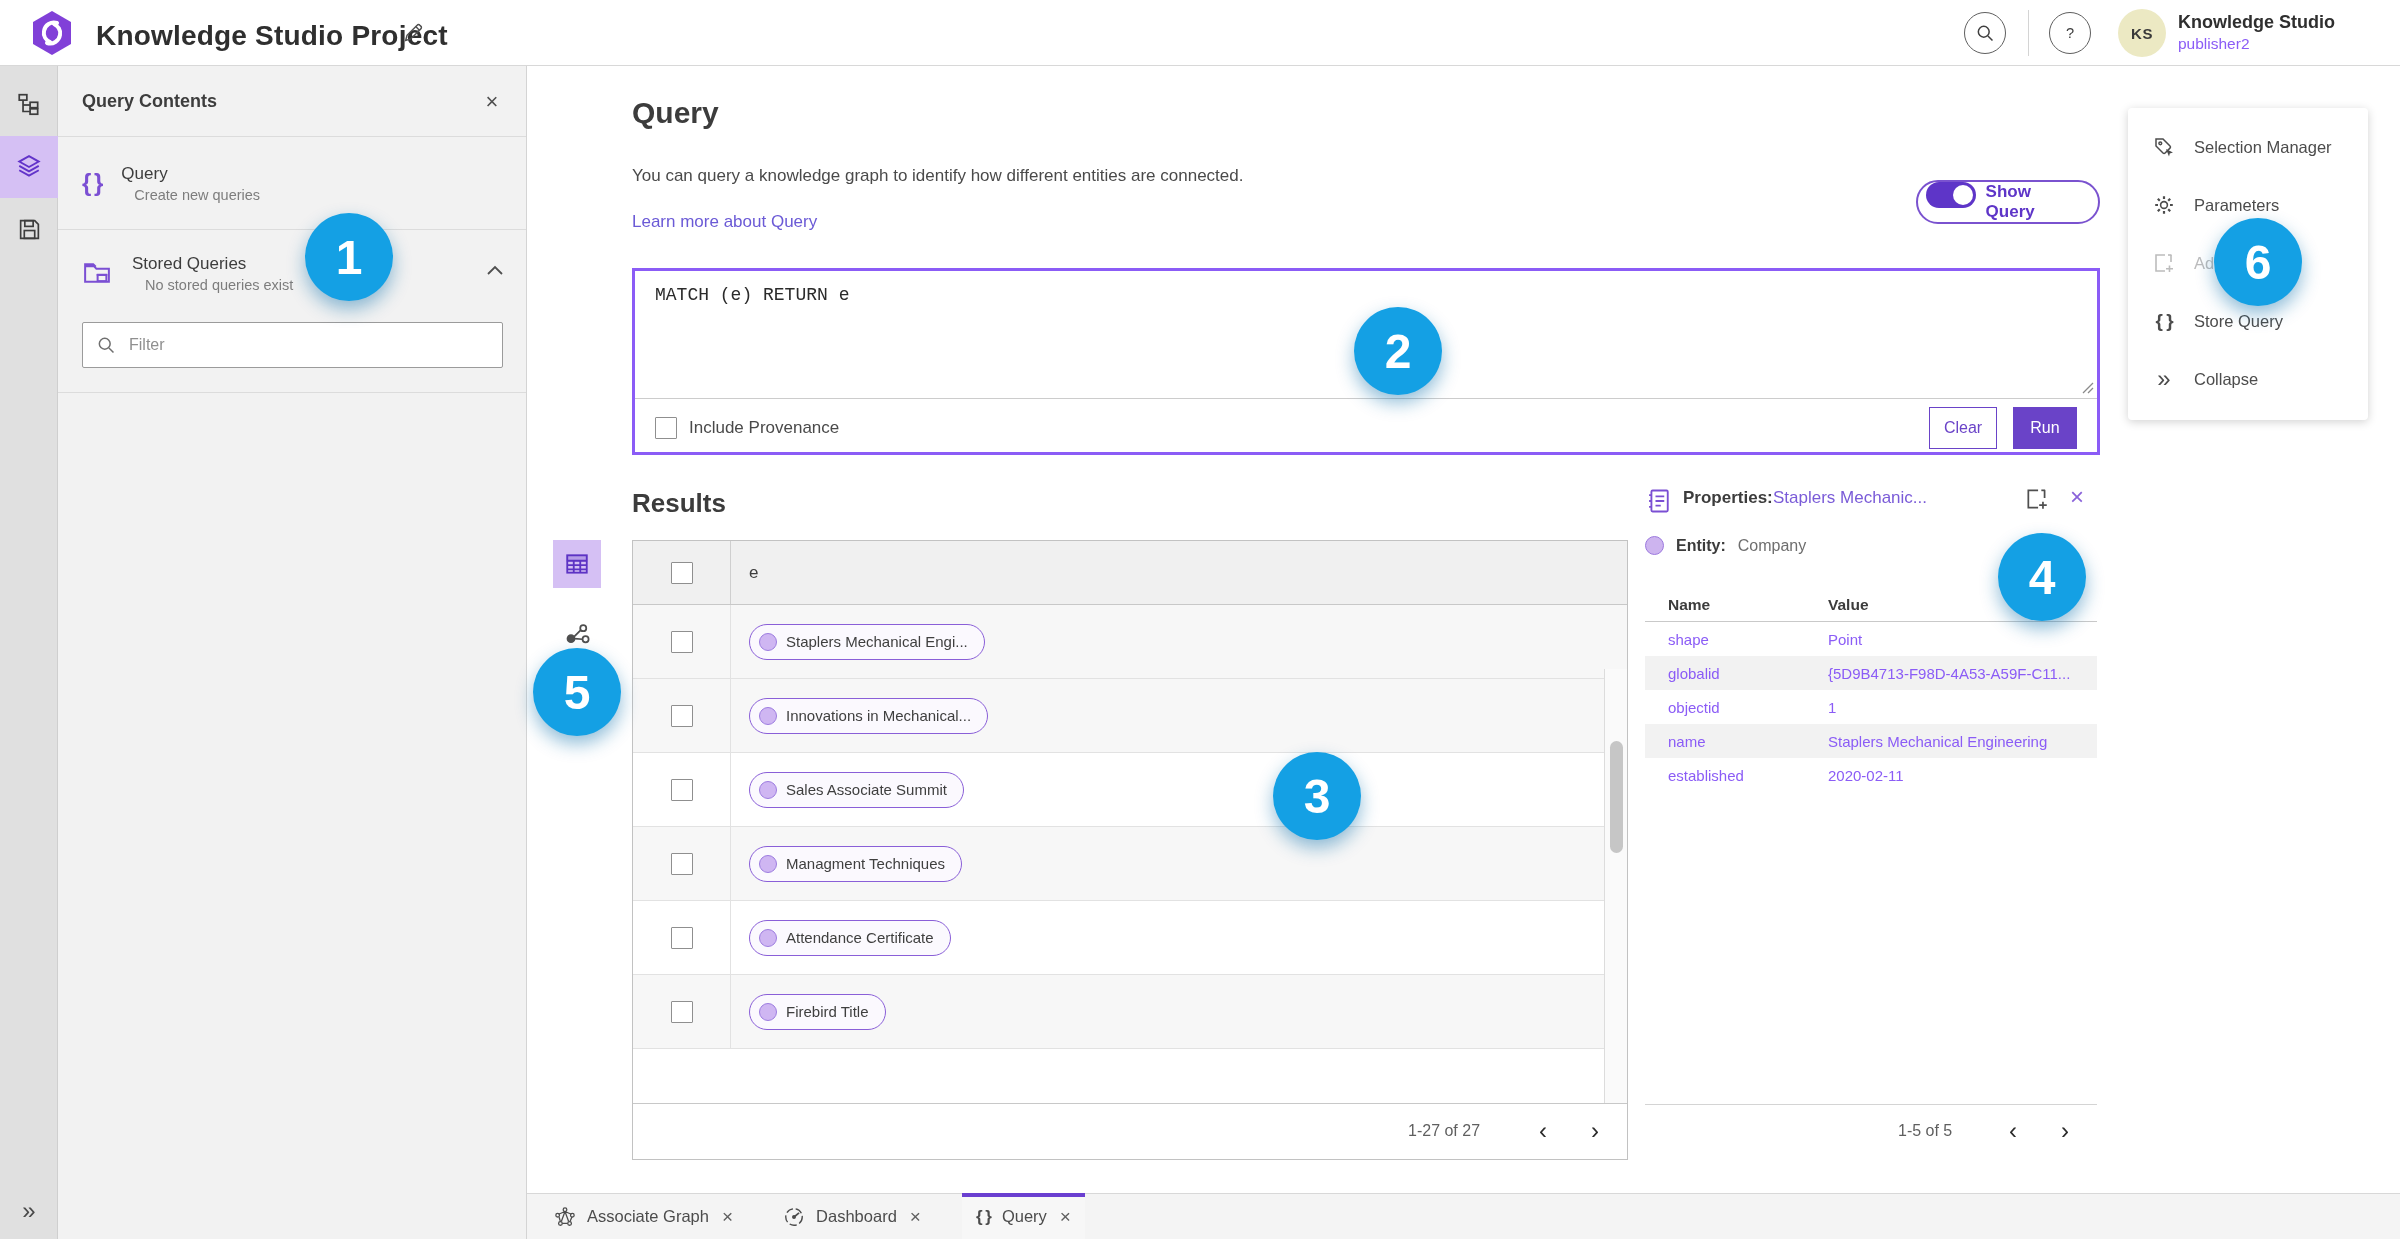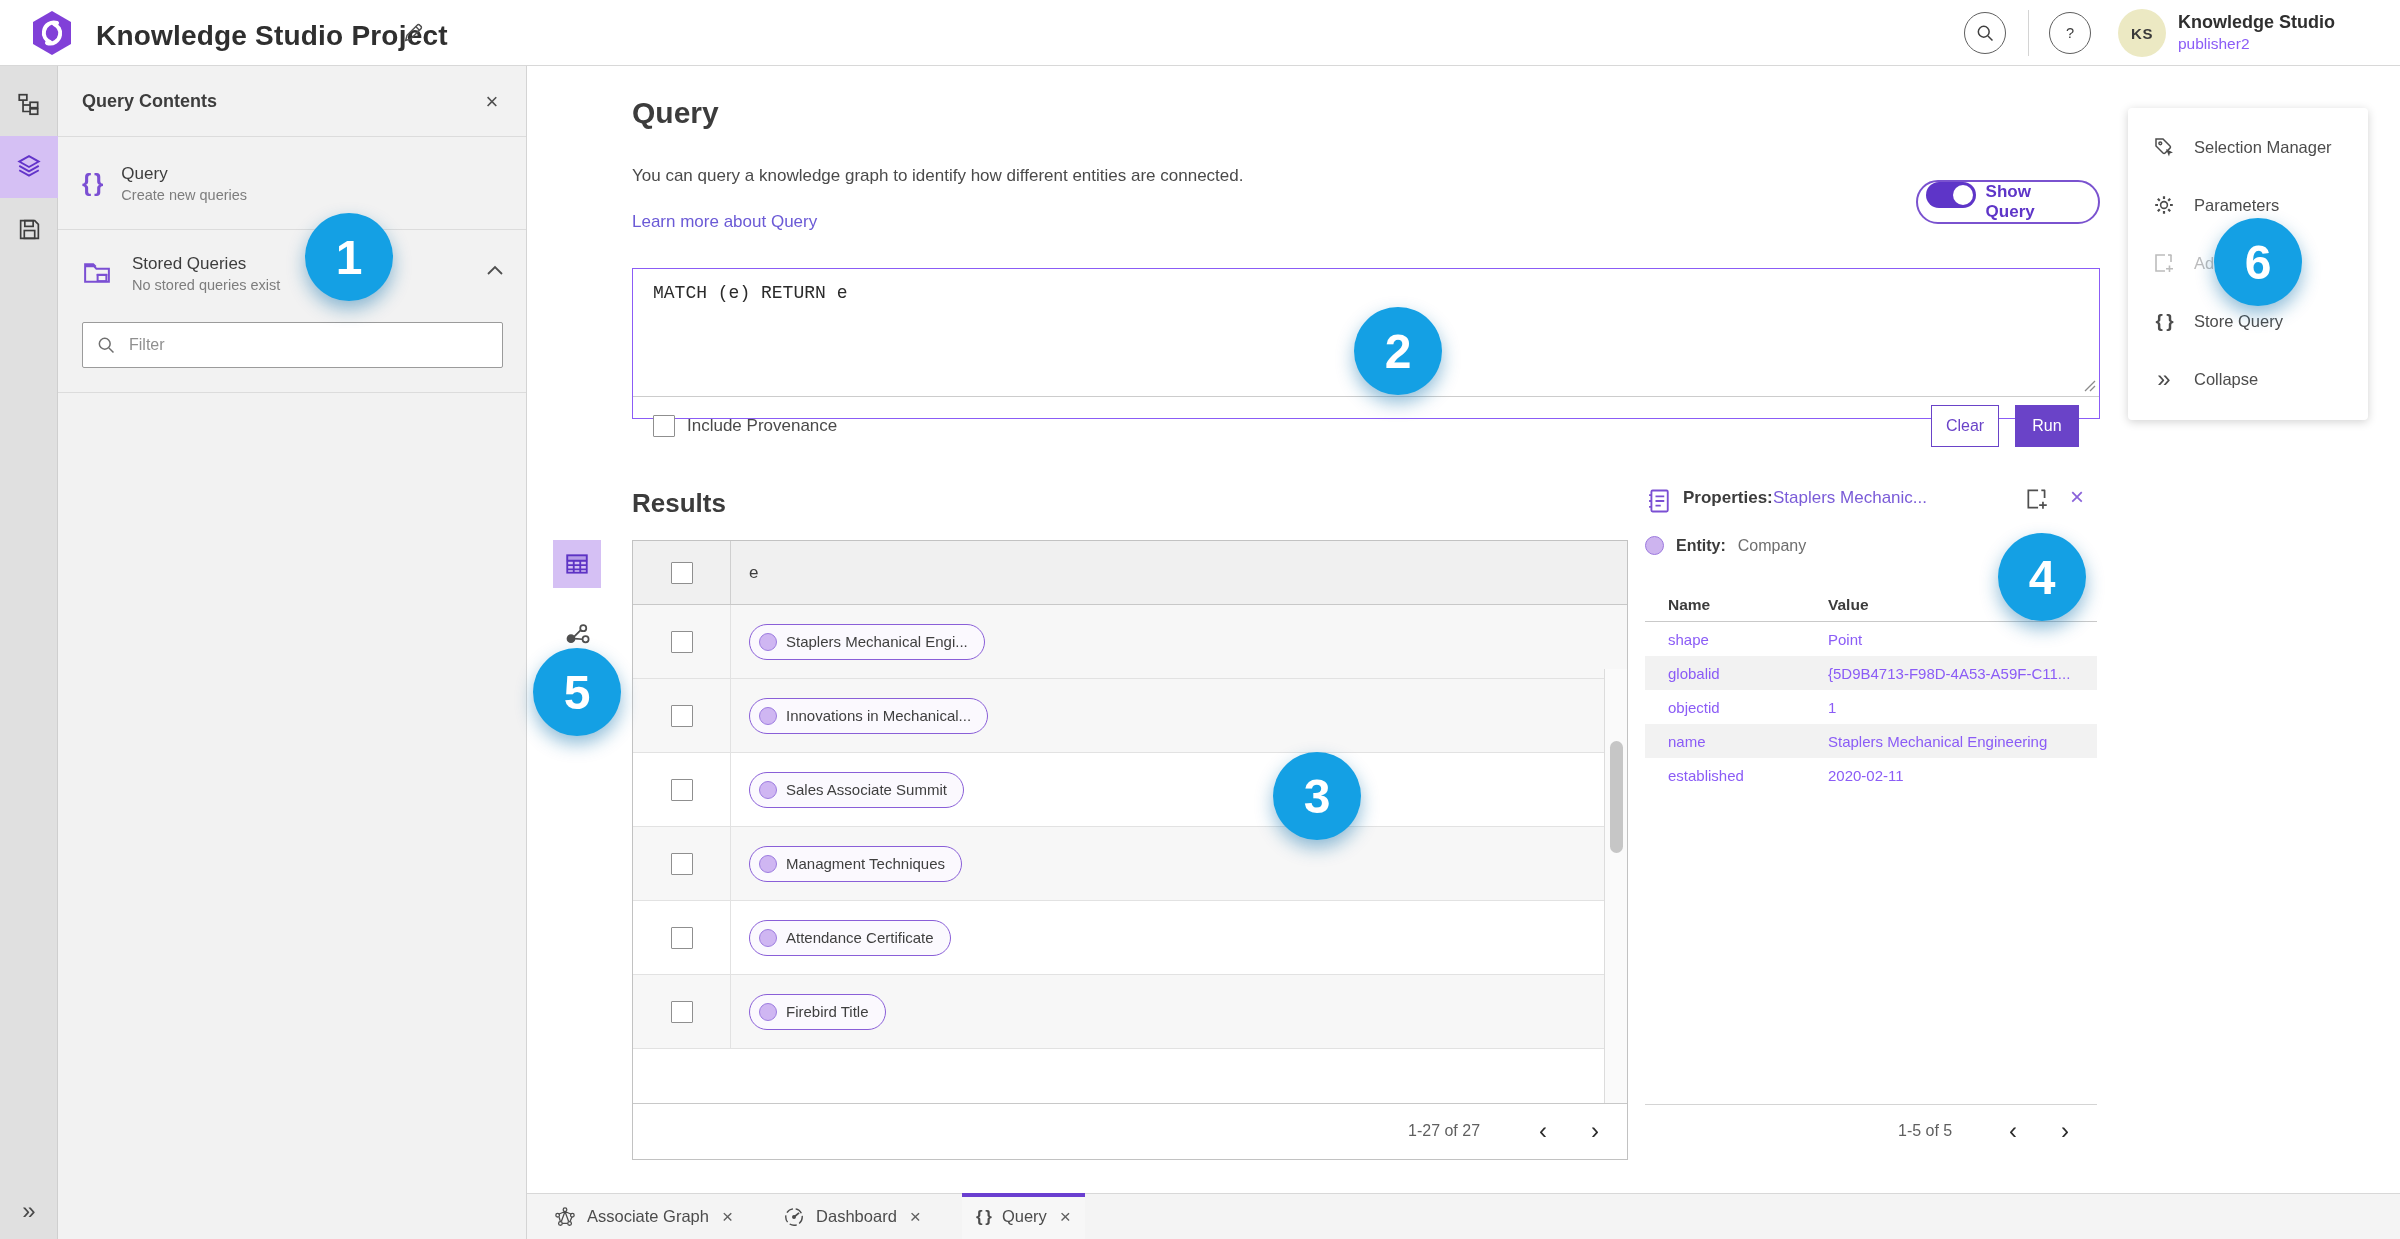--- a/index.html
+++ b/index.html
@@ -24,41 +24,41 @@
   .rail-item.active { background:#d5c0f4; color:#6233c9; }
   .rail-expand { position:absolute; left:0; bottom:8px; width:58px; height:40px; display:flex; align-items:center; justify-content:center; font-size:24px; color:#4a4a4a; cursor:pointer; }
 
   
   .sidepanel { position:absolute; left:58px; top:66px; width:469px; height:1173px; background:#f2f2f2; border-right:1px solid #d4d4d4; z-index:10; }
   .sp-header { position:relative; height:71px; border-bottom:1px solid #dcdcdc; display:flex; align-items:center; padding:0 24px; }
   .sp-title { font-size:18px; font-weight:700; color:#3d3d3d; }
   .sp-close { position:absolute; right:20px; top:22px; width:28px; height:28px; display:flex; align-items:center; justify-content:center; font-size:22px; color:#4f4f4f; cursor:pointer; }
   .sp-item { display:flex; align-items:center; gap:20px; padding:0 24px; height:93px; border-bottom:1px solid #dcdcdc; cursor:pointer; }
   .sp-item .itxt .t1 { font-size:17px; color:#3d3d3d; }
-  .sp-item .itxt .t2 { font-size:14.5px; color:#7d7d7d; margin-top:3px; }
+  .sp-item .itxt .t2 { font-size:14.5px; color:#7d7d7d; margin-top:3px;margin-left:13px; }
   .braces-ic { font-size:24px; font-weight:700; color:#7b4fd3; letter-spacing:-2px; }
   .sp-stored { position:relative; border-bottom:none; height:86px; }
   .sp-caret { position:absolute; right:22px; top:34px; color:#4f4f4f; cursor:pointer; }
   .filter-wrap { margin:6px 24px 0 24px; position:relative; }
   .filter-input { width:421px; height:46px; background:#fff; border:1px solid #9b9b9b; border-radius:2px; font-size:16px; color:#3d3d3d; padding:0 12px 0 46px; outline:none; font-family:"Liberation Sans", sans-serif; }
   .filter-input::placeholder { color:#8f8f8f; }
   .filter-mag { position:absolute; left:14px; top:13px; color:#6f6f6f; }
   .sp-bottomline { margin-top:24px; height:1px; background:#dcdcdc; }
 
   
   .main-bg { position:absolute; left:527px; top:66px; width:1873px; height:1127px; background:#fff; }
   .q-heading { position:absolute; left:632px; top:96px; font-size:30px; font-weight:700; color:#3c3c3c; }
   .q-desc { position:absolute; left:632px; top:166px; font-size:17px; color:#4a4a4a; }
   .q-link { position:absolute; left:632px; top:212px; font-size:17px; color:#6b5ad6; cursor:pointer; }
   .toggle-pill { position:absolute; left:1916px; top:180px; width:184px; height:44px; border:2px solid #7a52cf; border-radius:22px; display:flex; gap:10px; padding:0 14px 0 8px; background:#fff; cursor:pointer; }
   .switch { width:50px; height:26px; background:#5e35c8; border-radius:13px; position:relative; }
   .switch .knob { position:absolute; right:3px; top:3px; width:20px; height:20px; background:#fff; border-radius:50%; }
   .toggle-label { font-size:17px; font-weight:700; color:#5e35c8; }
 
-  .qbox { position:absolute; left:632px; top:268px; width:1468px; height:151px; border:1px solid #8b5cf6; background:#fff;padding-left:20px; }
+  .qbox { position:absolute; left:632px; top:268px; width:1468px; height:187px; border:3px solid #8b5cf6; background:#fff;padding-left:20px; }
   .qbox-text { position:absolute; left:20px; top:14px; font-family:"Liberation Mono", monospace; font-size:18px; color:#2b2b2b; white-space:pre; }
   .qbox-resize { position:absolute; right:3px; top:109px; color:#8a8a8a; }
   .qbox-footer { position:absolute; left:0; top:127px; width:100%; height:59px; border-top:1px solid #cccccc; display:flex; align-items:center; padding:0 20px; }
   .cbx { display:inline-block; width:22px; height:22px; border:1.5px solid #8f8f8f; background:#fff; border-radius:1px; cursor:pointer; }
   .prov-label { margin-left:12px; font-size:17px; color:#4a4a4a; }
   .qbox-btns { margin-left:auto; display:flex; gap:16px; }
   .btn-clear { width:68px; height:42px; border:1.5px solid #6a43c8; background:#fff; color:#6a43c8; font-size:16px; font-family:inherit; cursor:pointer; }
   .btn-run { width:64px; height:42px; border:none; background:#6a43c8; color:#fff; font-size:16px; font-family:inherit; cursor:pointer; }
 
   

